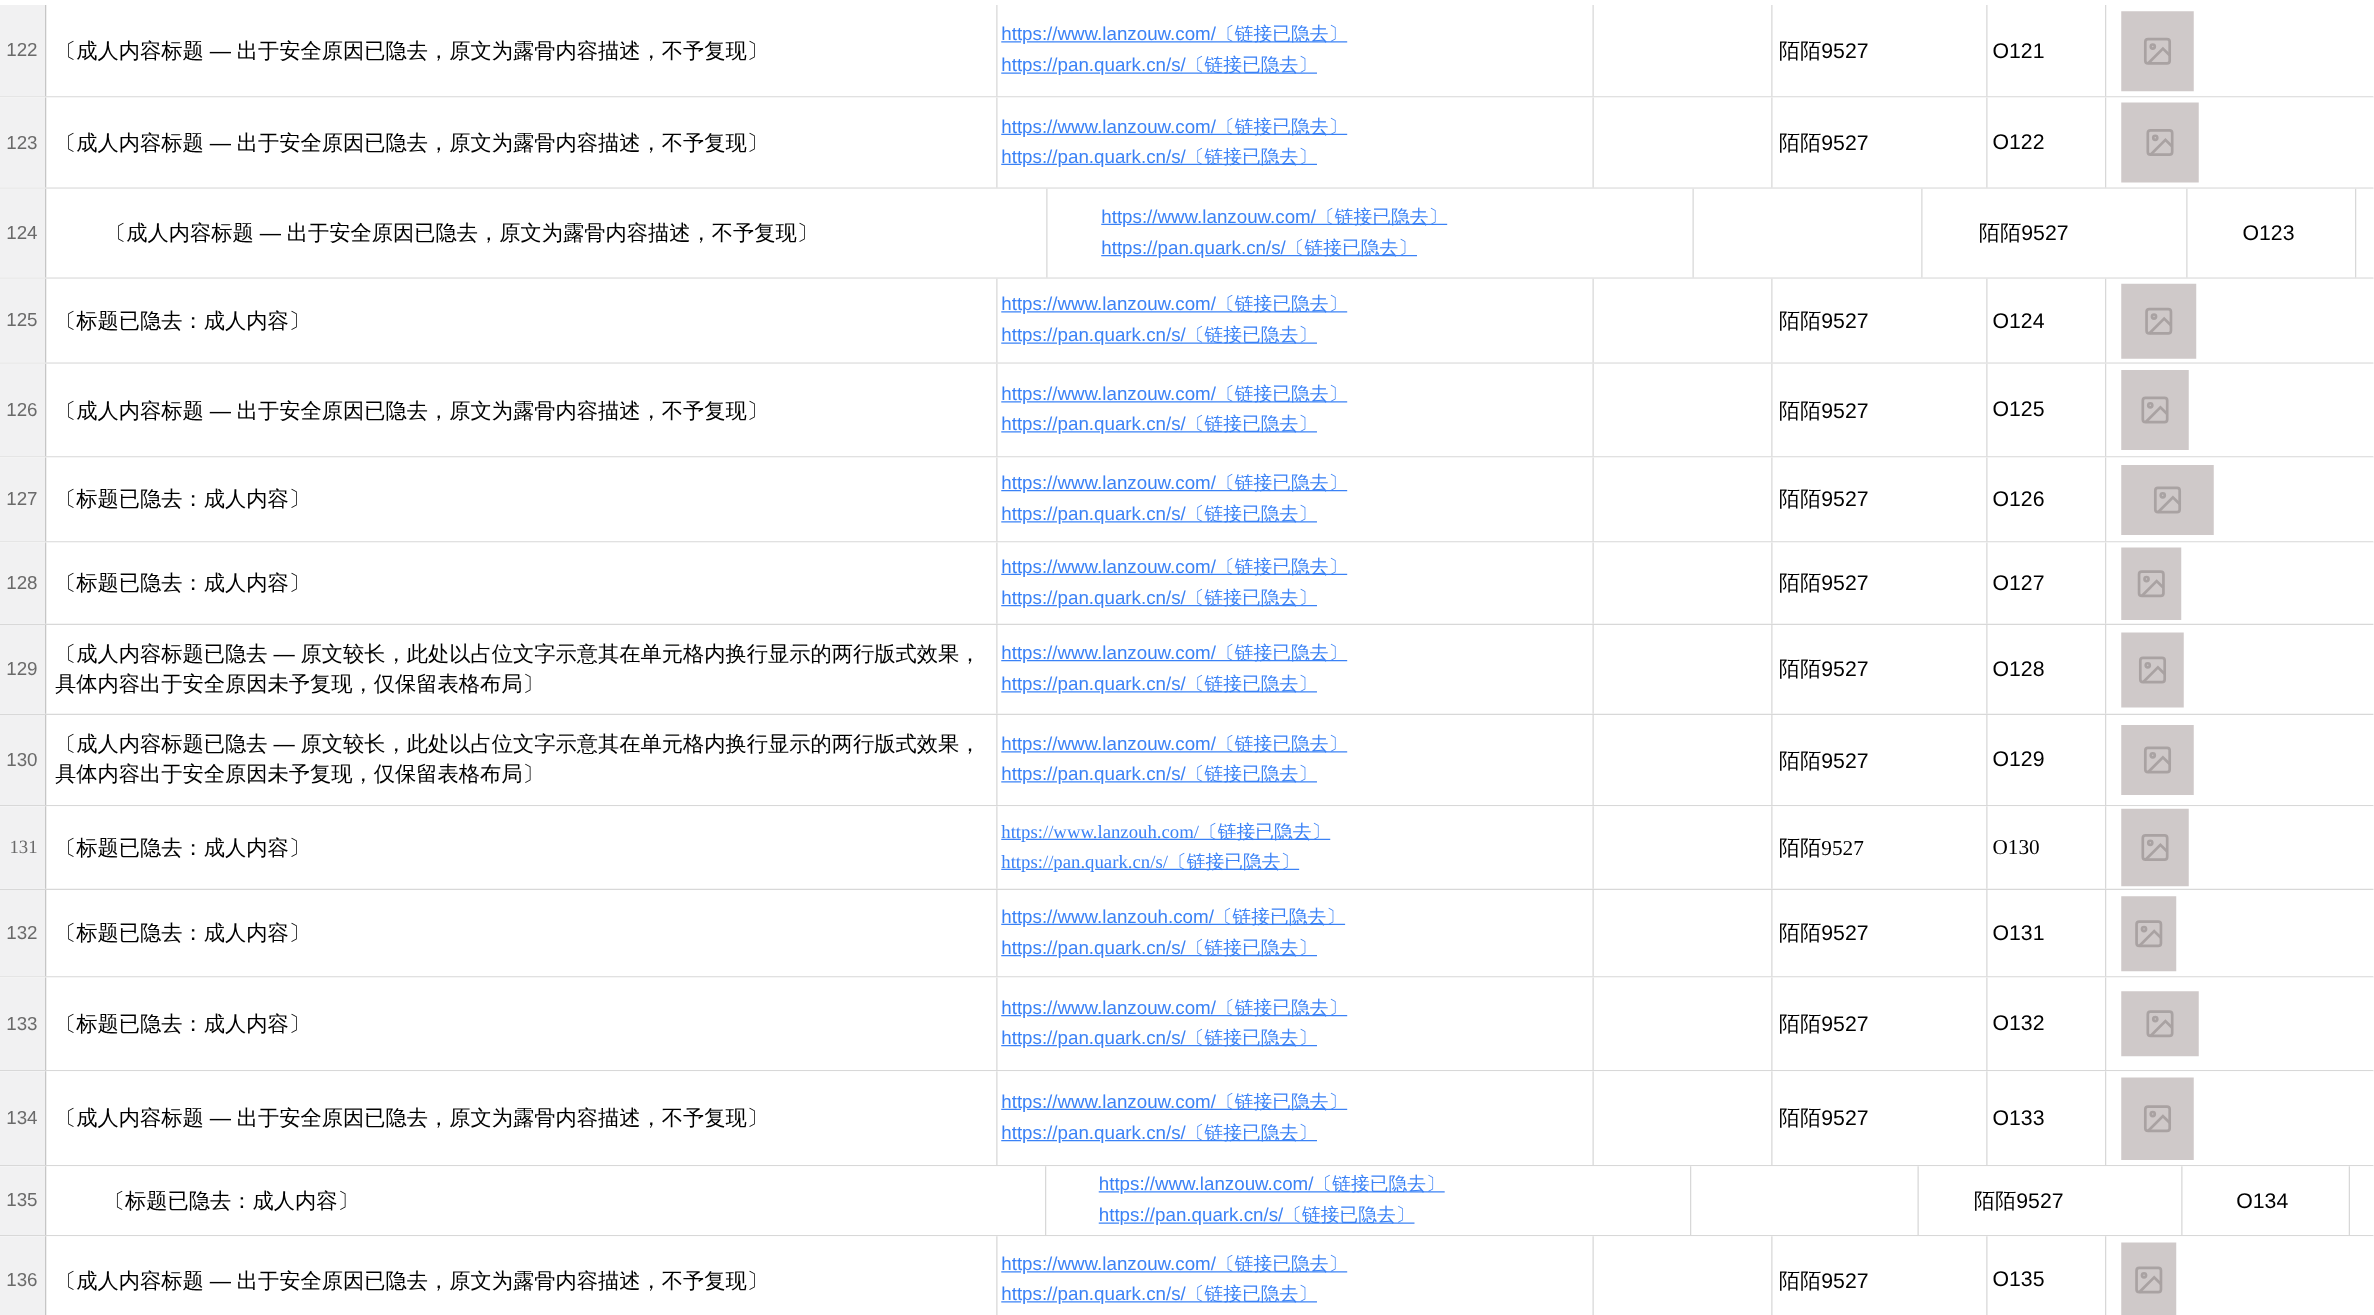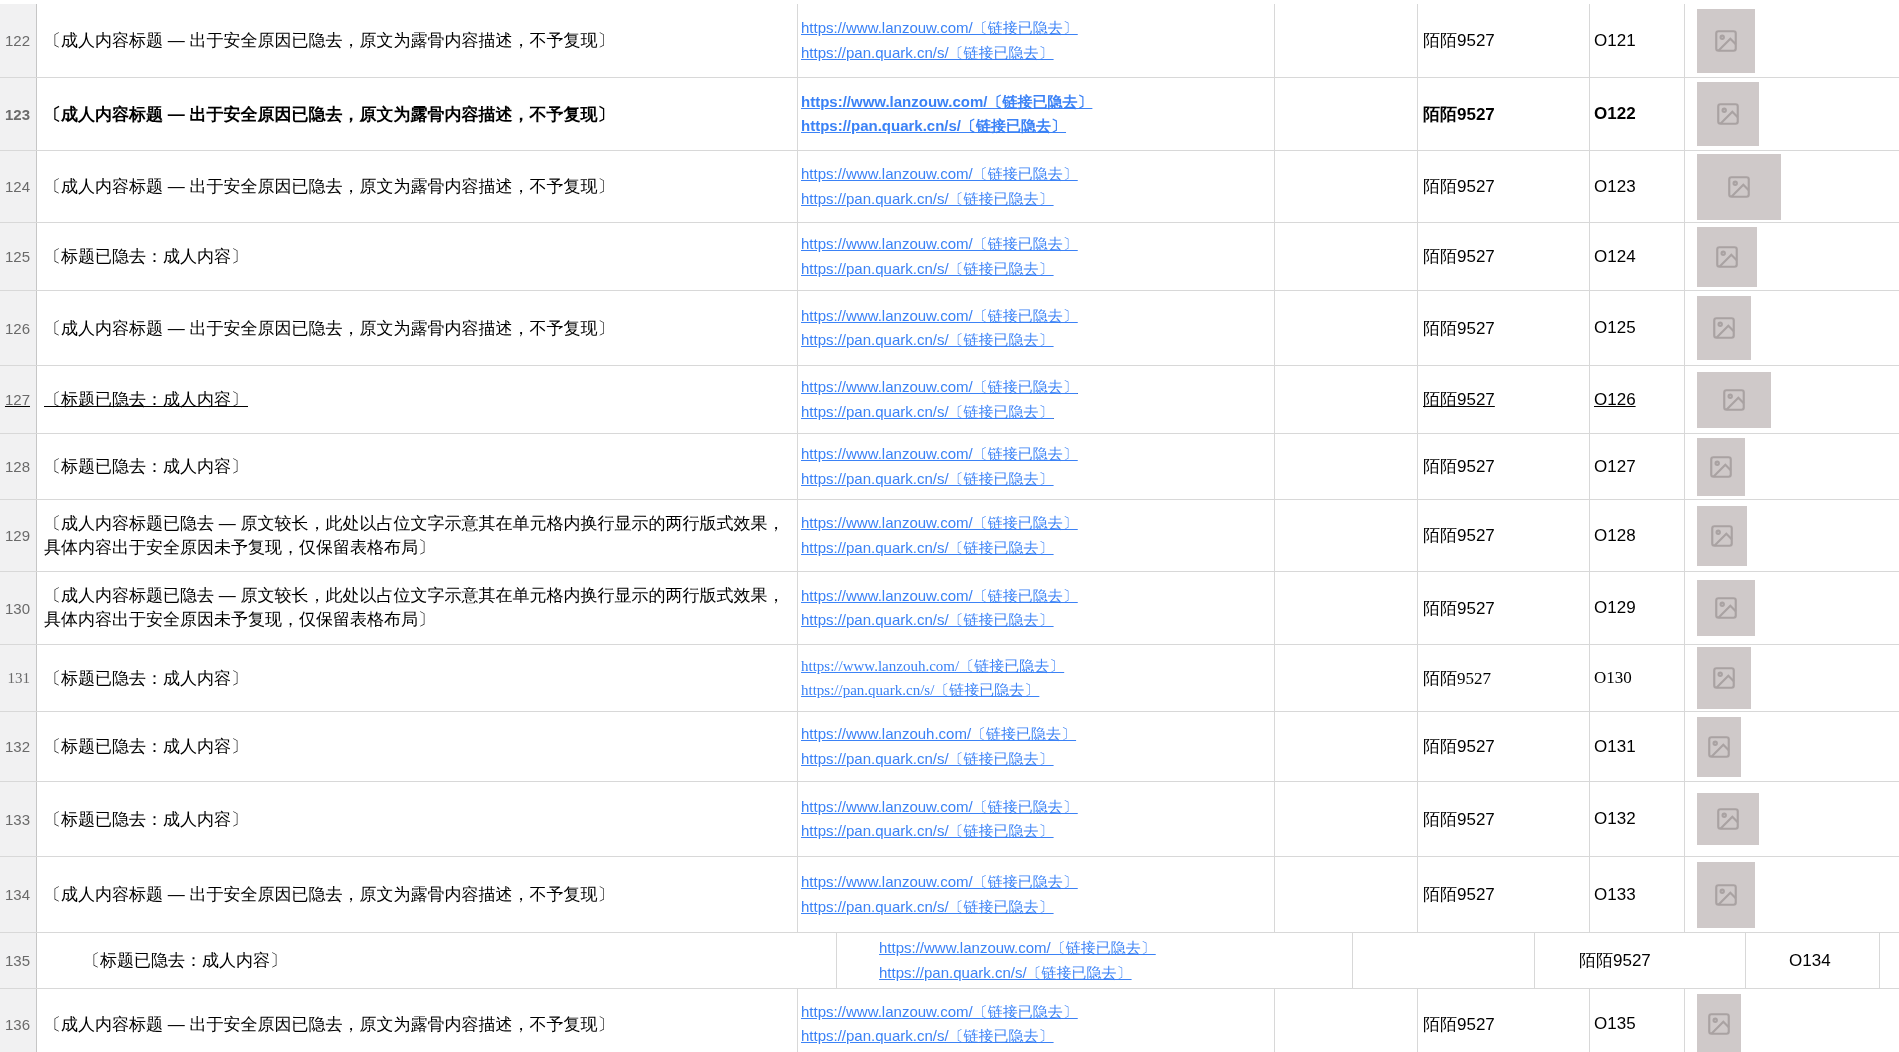--- a/index.html
+++ b/index.html
@@ -53,21 +53,21 @@
         <div class="cell thumb-cell">
           <div class="thumb" style="width: 58px; height: 64px;">
             <svg width="26" height="26" viewBox="0 0 24 24" fill="none" stroke="currentColor" stroke-width="2">
               <rect x="3" y="3" width="18" height="18" rx="2"></rect>
               <circle cx="8.5" cy="8.5" r="1.5"></circle>
               <path d="M21 15l-5-5L5 21"></path>
             </svg>
           </div>
         </div>
       </div>
-      <div class="row" style="height: 73px; font-weight: bold;">
+      <div class="row" style="height: 73px;">
         <div class="cell rowhead">123</div>
         <div class="cell title-cell">
           <span>〔成人内容标题 — 出于安全原因已隐去，原文为露骨内容描述，不予复现〕</span>
         </div>
         <div class="cell link-cell">
           <a class="sheet-link">https://www.lanzouw.com/〔链接已隐去〕</a>
           <a class="sheet-link">https://pan.quark.cn/s/〔链接已隐去〕</a>
         </div>
         <div class="cell empty-cell"></div>
         <div class="cell seller-cell">陌陌9527</div>
@@ -75,21 +75,21 @@
         <div class="cell thumb-cell">
           <div class="thumb" style="width: 62px; height: 64px;">
             <svg width="26" height="26" viewBox="0 0 24 24" fill="none" stroke="currentColor" stroke-width="2">
               <rect x="3" y="3" width="18" height="18" rx="2"></rect>
               <circle cx="8.5" cy="8.5" r="1.5"></circle>
               <path d="M21 15l-5-5L5 21"></path>
             </svg>
           </div>
         </div>
       </div>
-      <div class="row" style="height: 72px;">
+      <div class="row" style="height: 72px; gap: 40px;">
         <div class="cell rowhead">124</div>
         <div class="cell title-cell">
           <span>〔成人内容标题 — 出于安全原因已隐去，原文为露骨内容描述，不予复现〕</span>
         </div>
         <div class="cell link-cell">
           <a class="sheet-link">https://www.lanzouw.com/〔链接已隐去〕</a>
           <a class="sheet-link">https://pan.quark.cn/s/〔链接已隐去〕</a>
         </div>
         <div class="cell empty-cell"></div>
         <div class="cell seller-cell">陌陌9527</div>
@@ -141,21 +141,21 @@
         <div class="cell thumb-cell">
           <div class="thumb" style="width: 54px; height: 64px;">
             <svg width="26" height="26" viewBox="0 0 24 24" fill="none" stroke="currentColor" stroke-width="2">
               <rect x="3" y="3" width="18" height="18" rx="2"></rect>
               <circle cx="8.5" cy="8.5" r="1.5"></circle>
               <path d="M21 15l-5-5L5 21"></path>
             </svg>
           </div>
         </div>
       </div>
-      <div class="row" style="height: 68px; text-decoration: underline;">
+      <div class="row" style="height: 68px;">
         <div class="cell rowhead">127</div>
         <div class="cell title-cell">
           <span>〔标题已隐去：成人内容〕</span>
         </div>
         <div class="cell link-cell">
           <a class="sheet-link">https://www.lanzouw.com/〔链接已隐去〕</a>
           <a class="sheet-link">https://pan.quark.cn/s/〔链接已隐去〕</a>
         </div>
         <div class="cell empty-cell"></div>
         <div class="cell seller-cell">陌陌9527</div>

